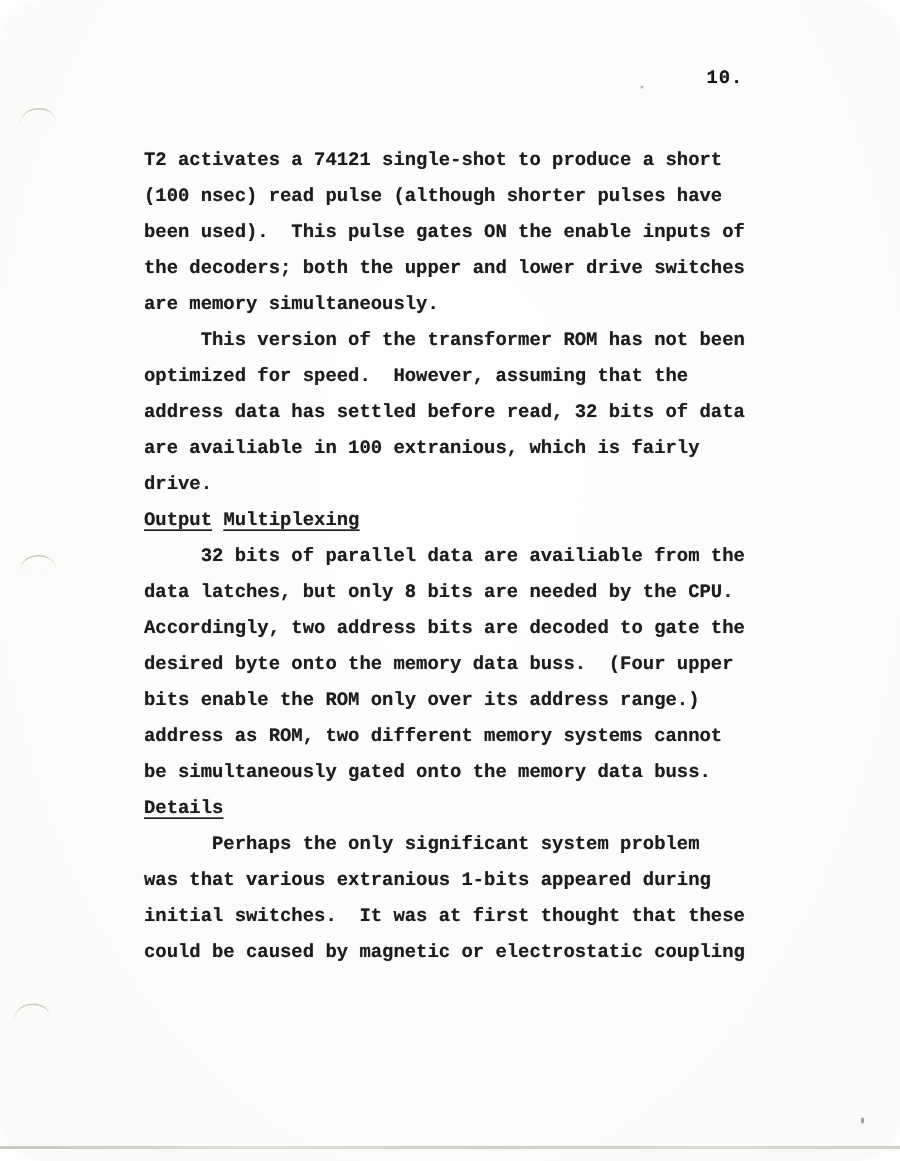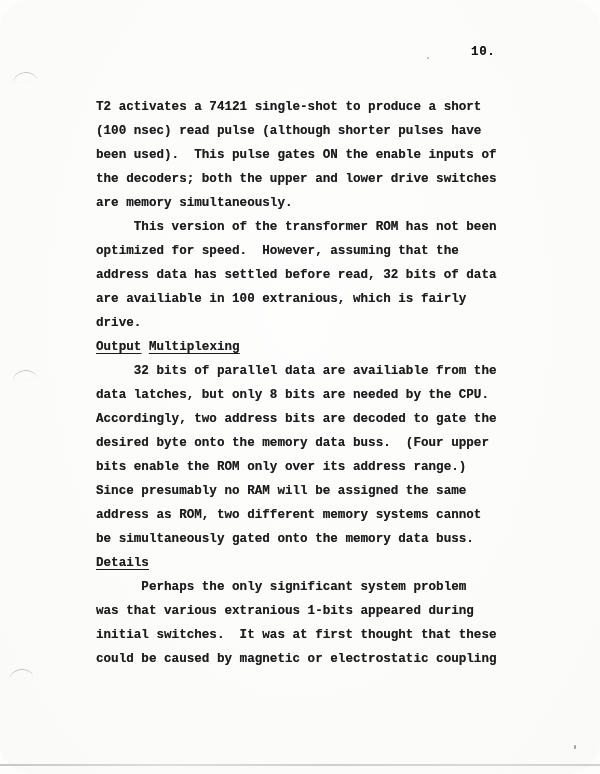--- a/index.html
+++ b/index.html
@@ -107,21 +107,20 @@
       <div class="line">optimized for speed.  However, assuming that the</div>
       <div class="line">address data has settled before read, 32 bits of data</div>
       <div class="line">are availiable in 100 extranious, which is fairly</div>
       <div class="line">drive.</div>
       <div class="line"><span class="u">Output</span> <span class="u">Multiplexing</span></div>
       <div class="line">     32 bits of parallel data are availiable from the</div>
       <div class="line">data latches, but only 8 bits are needed by the CPU.</div>
       <div class="line">Accordingly, two address bits are decoded to gate the</div>
       <div class="line">desired byte onto the memory data buss.  (Four upper</div>
       <div class="line">bits enable the ROM only over its address range.)</div>
-      <div class="line">Since presumably no RAM will be assigned the same</div>
       <div class="line">address as ROM, two different memory systems cannot</div>
       <div class="line">be simultaneously gated onto the memory data buss.</div>
       <div class="line"><span class="u">Details</span></div>
       <div class="line">      Perhaps the only significant system problem</div>
       <div class="line">was that various extranious 1-bits appeared during</div>
       <div class="line">initial switches.  It was at first thought that these</div>
       <div class="line">could be caused by magnetic or electrostatic coupling</div>
     </div>
 
   <div class="arc arc1"></div>

